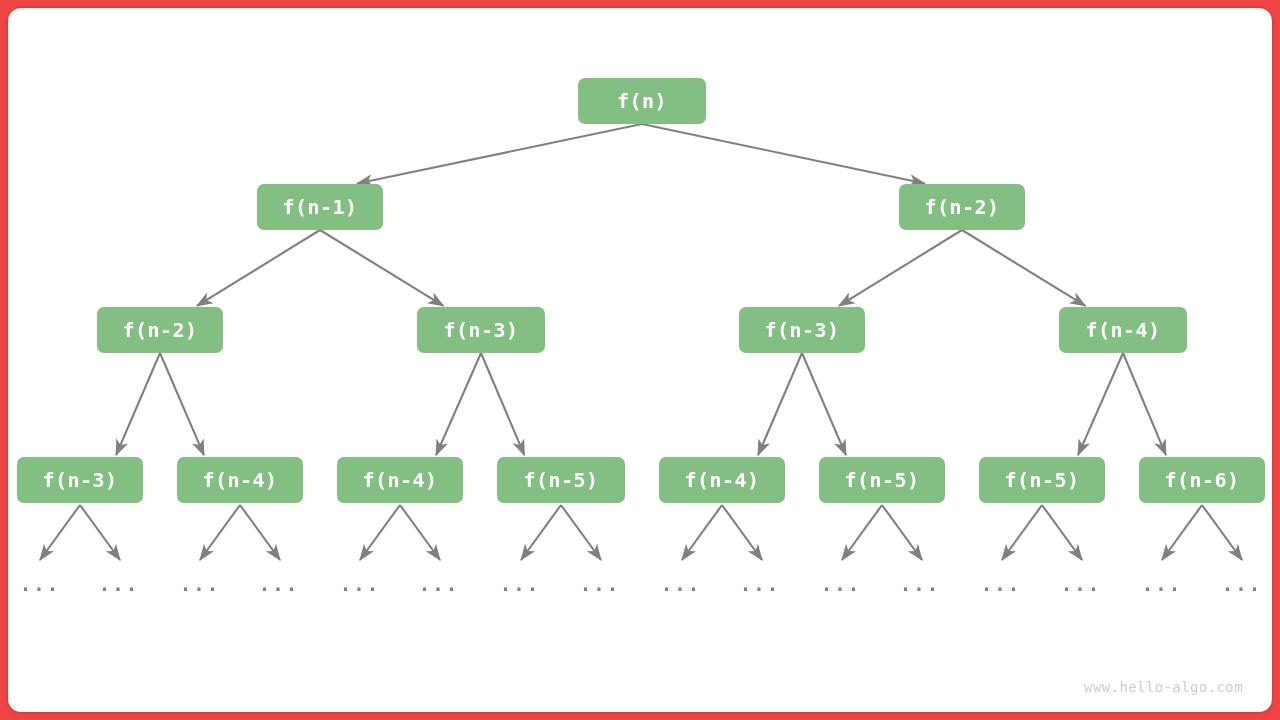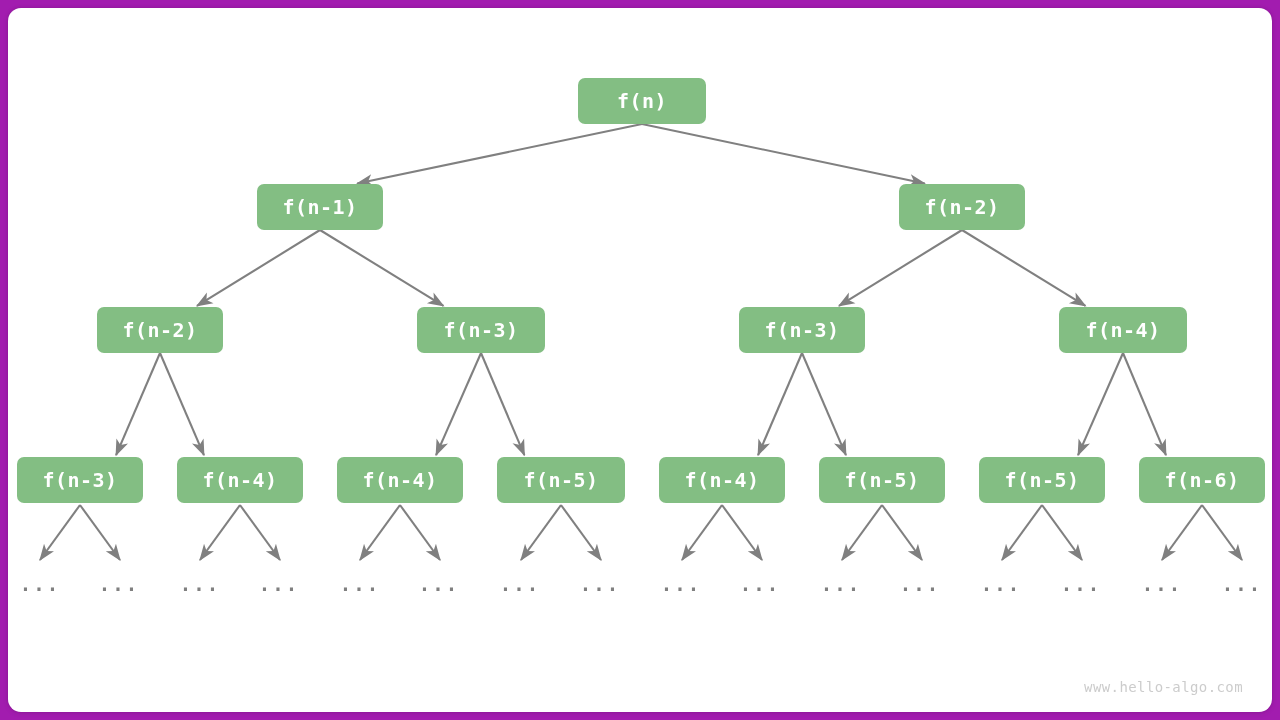--- a/index.html
+++ b/index.html
@@ -8,21 +8,21 @@
     background: #ffffff;
     width: 1280px;
     height: 720px;
     overflow: hidden;
     font-family: "DejaVu Sans Mono", monospace;
   }
   #stage {
     position: relative;
     width: 1280px;
     height: 720px;
-    background: #a21caf;
+    background: #ef4444;
   }
   #canvas-card {
     position: absolute;
     left: 8px;
     top: 8px;
     width: 1264px;
     height: 704px;
     background: #ffffff;
     border-radius: 13px;
     box-shadow: 0 0 3px rgba(0,0,0,0.13), 0 1px 6px rgba(0,0,0,0.08);

